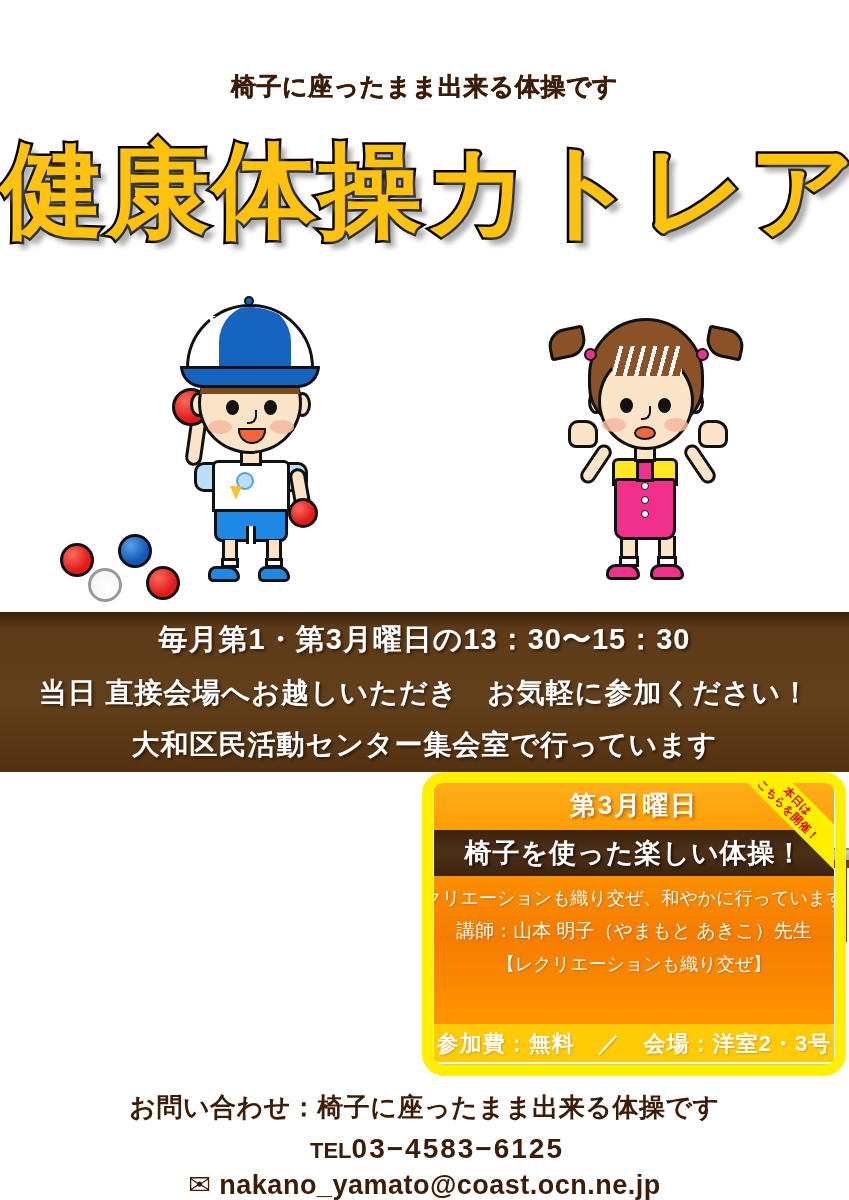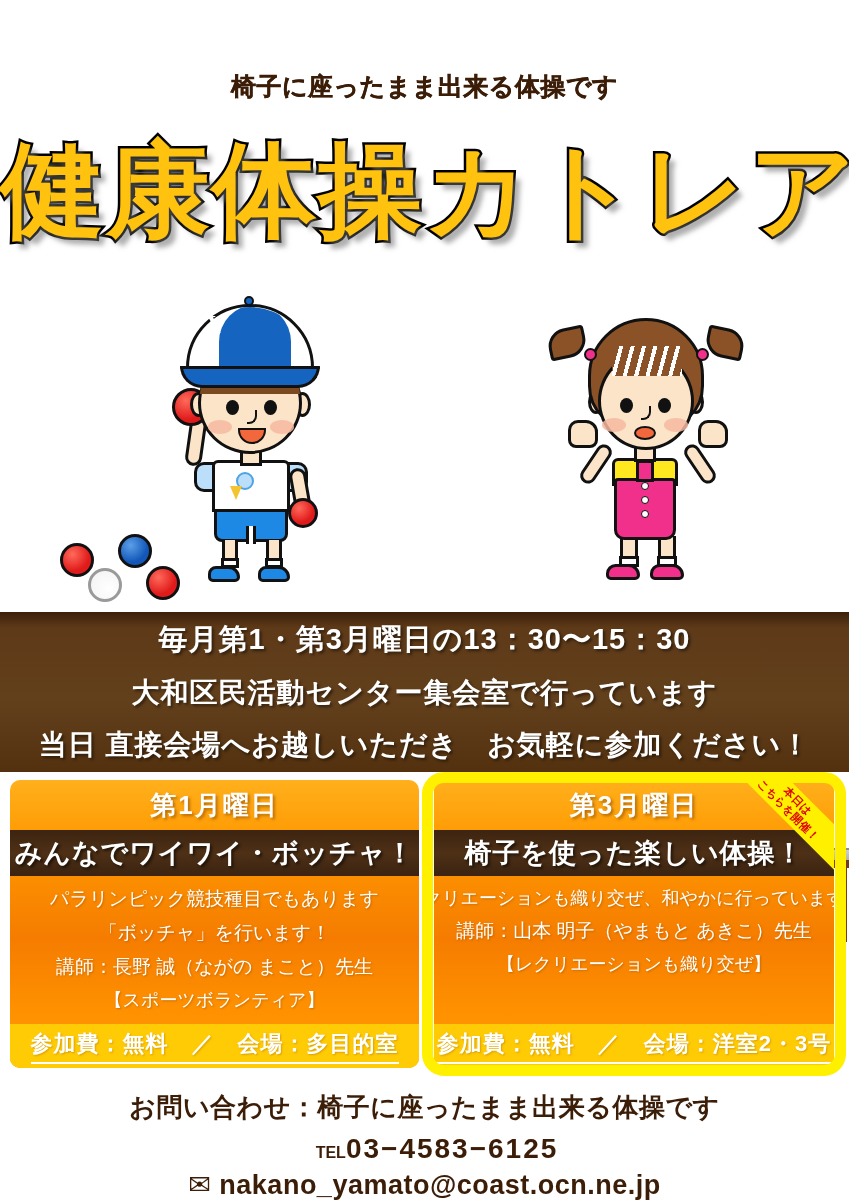--- a/index.html
+++ b/index.html
@@ -217,21 +217,21 @@
     letter-spacing:0.5px;white-space:nowrap;
   }
 
   
   .footer{
     position:absolute;left:0;top:1090px;width:849px;text-align:center;
     color:#3b1d08;
   }
   .f-line1{font-size:26px;font-weight:bold;letter-spacing:0.5px;}
   .f-line2{font-size:28px;font-weight:bold;letter-spacing:2px;margin-top:8px;}
-  .f-line2 .tel{font-size:16px;letter-spacing:0;margin-left:25px;}
+  .f-line2 .tel{font-size:22px;letter-spacing:0;margin-left:25px;}
   .f-line3{font-size:27px;font-weight:bold;margin-top:4px;letter-spacing:0.5px;}
 </style>
 </head>
 <body>
 
 <div class="poster">
 
   <div class="org-line">椅子に座ったまま出来る体操です</div>
   <div class="main-title">健康体操カトレア</div>
 
@@ -325,39 +325,26 @@
     </div>
   </div>
 
   <div class="gball red1"></div>
   <div class="gball blue"></div>
   <div class="gball white"></div>
   <div class="gball red2"></div>
 
   <div class="band">
     <div class="band-line l1">毎月第1・第3月曜日の13：30〜15：30</div>
+    <div class="band-line">当日 直接会場へお越しいただき　お気軽に参加ください！</div>
     <div class="band-line">大和区民活動センター集会室で行っています</div>
-    <div class="band-line">当日 直接会場へお越しいただき　お気軽に参加ください！</div>
   </div>
 
   <div class="cards">
 
-    <div class="card left">
-      <div class="card-head">第1月曜日</div>
-      <div class="card-sub">みんなでワイワイ・ボッチャ！</div>
-      <div class="card-body">
-        <p>パラリンピック競技種目でもあります</p>
-        <p>「ボッチャ」を行います！</p>
-        <p>講師：長野 誠（ながの まこと）先生</p>
-        <p class="small">【スポーツボランティア】</p>
-      </div>
-      <div class="card-foot">
-        <span>参加費：無料　／　会場：多目的室</span>
-      </div>
-    </div>
 
     <div class="card right">
       <div class="ribbon">
         <span>本日は</span>
         <span>こちらを開催！</span>
       </div>
       <div class="card-head">第3月曜日</div>
       <div class="card-sub">椅子を使った楽しい体操！</div>
       <div class="card-body">
         <p class="small">レクリエーションも織り交ぜ、和やかに行っています！</p>

